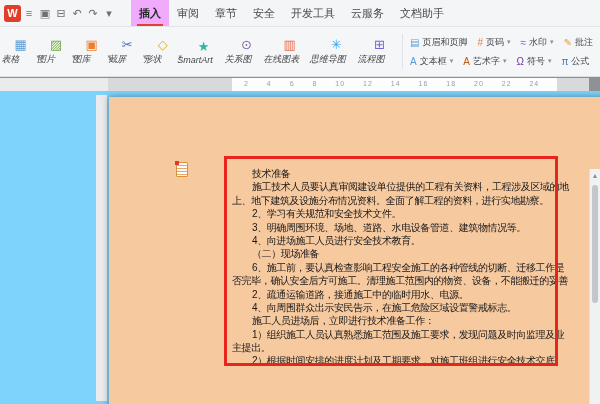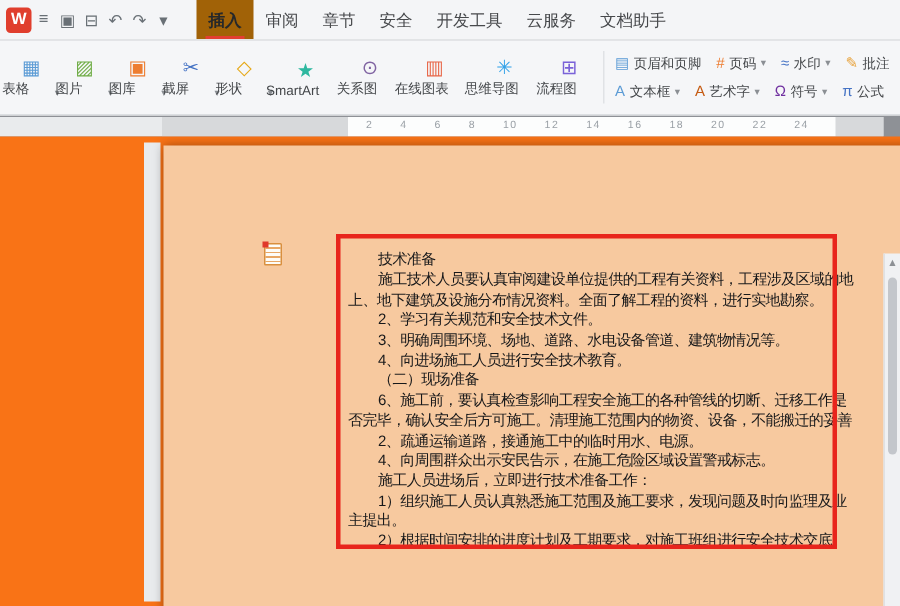--- a/index.html
+++ b/index.html
@@ -9,47 +9,47 @@
 
   
   .titlebar { position:absolute; top:0; left:0; right:0; height:27px; background:#f4f5f7;
               border-bottom:1px solid #e2e4e6; display:flex; align-items:center; padding:0 4px; }
   .logo { width:17px; height:17px; background:#e03e2d; color:#fff; border-radius:3px;
           font-size:11px; font-weight:bold; display:flex; align-items:center; justify-content:center; }
   .qicon { color:#697076; font-size:11px; width:16px; text-align:center; }
   .tabs { display:flex; margin-left:14px; height:100%; }
   .tab { padding:0 8px; font-size:11px; color:#47494c; display:flex; align-items:center;
          position:relative; white-space:nowrap; }
-  .tab.active { font-weight:bold; color:#26282a; background:#a16207; }
+  .tab.active { font-weight:bold; color:#26282a; background:#f0abfc; }
   .tab.active::after { content:""; position:absolute; left:6px; right:6px; bottom:0; height:2px; background:#e23e32; }
 
   
   .ribbon { position:absolute; top:27px; left:0; right:0; height:50px; background:#f5f6f8;
             border-bottom:1px solid #dcdfe2; display:flex; align-items:stretch; padding:2px 3px; }
   .rbtn { display:flex; flex-direction:column; align-items:center; justify-content:center;
           padding:1px 3px; min-width:30px; border-radius:3px; }
   .ricon { font-size:13px; line-height:16px; }
-  .rlabel { font-size:9px; color:#44474a; white-space:nowrap; display:flex; align-items:flex-end; gap:17px; }
+  .rlabel { font-size:9px; color:#44474a; white-space:nowrap; display:flex; align-items:flex-start; gap:17px;font-style:italic; }
   .arrow { font-size:7px; color:#8b8f94; }
   .rsep { width:1px; background:#e0e2e5; margin:5px 3px; }
   .rb-right { display:flex; flex-direction:column; justify-content:center; gap:4px; }
   .rrow { display:flex; gap:2px; }
   .sbtn { display:flex; align-items:center; gap:3px; font-size:9px; color:#44474a;
           padding:1px 4px; white-space:nowrap; border-radius:3px; }
   .sicon { font-size:10px; }
 
   
   .ruler { position:absolute; top:78px; left:0; right:11px; height:13px; background:#e9ebed; overflow:hidden; }
   .ruler-page { position:absolute; left:108px; right:0; top:0; bottom:0; background:#d7d9db; }
   .ruler-text { position:absolute; left:232px; width:325px; top:0; bottom:0; background:#fcfdfd; }
   .ruler-nums { position:absolute; left:244px; top:2px; font-size:7px; color:#9aa0a6;
                 word-spacing:15px; letter-spacing:1px; white-space:nowrap; }
 
   
-  .docarea { position:absolute; top:91px; left:0; right:0; bottom:0; background:#f97316; overflow:hidden; }
+  .docarea { position:absolute; top:91px; left:0; right:0; bottom:0; background:#7dd3fc; overflow:hidden; }
   .vruler { position:absolute; left:96px; top:4px; width:11px; height:306px; background:#e9ebed; }
   .page { position:absolute; left:109px; top:6px; width:520px; height:420px;
           background:#f7c99f; box-shadow:0 0 7px rgba(0,0,0,.4); }
   .dtext { position:absolute; left:123px; top:70px; width:330px; font-size:10px;
            letter-spacing:-0.4px; color:#17181a; }
   .dline { height:13.4px; line-height:13.4px; white-space:nowrap; }
   .dline.ind { padding-left:20px; }
 
   .cmark { position:absolute; left:176px; top:71px; width:12px; height:15px; background:#fdfcf8;
            border:1px solid #d98f3e; border-radius:1px;

